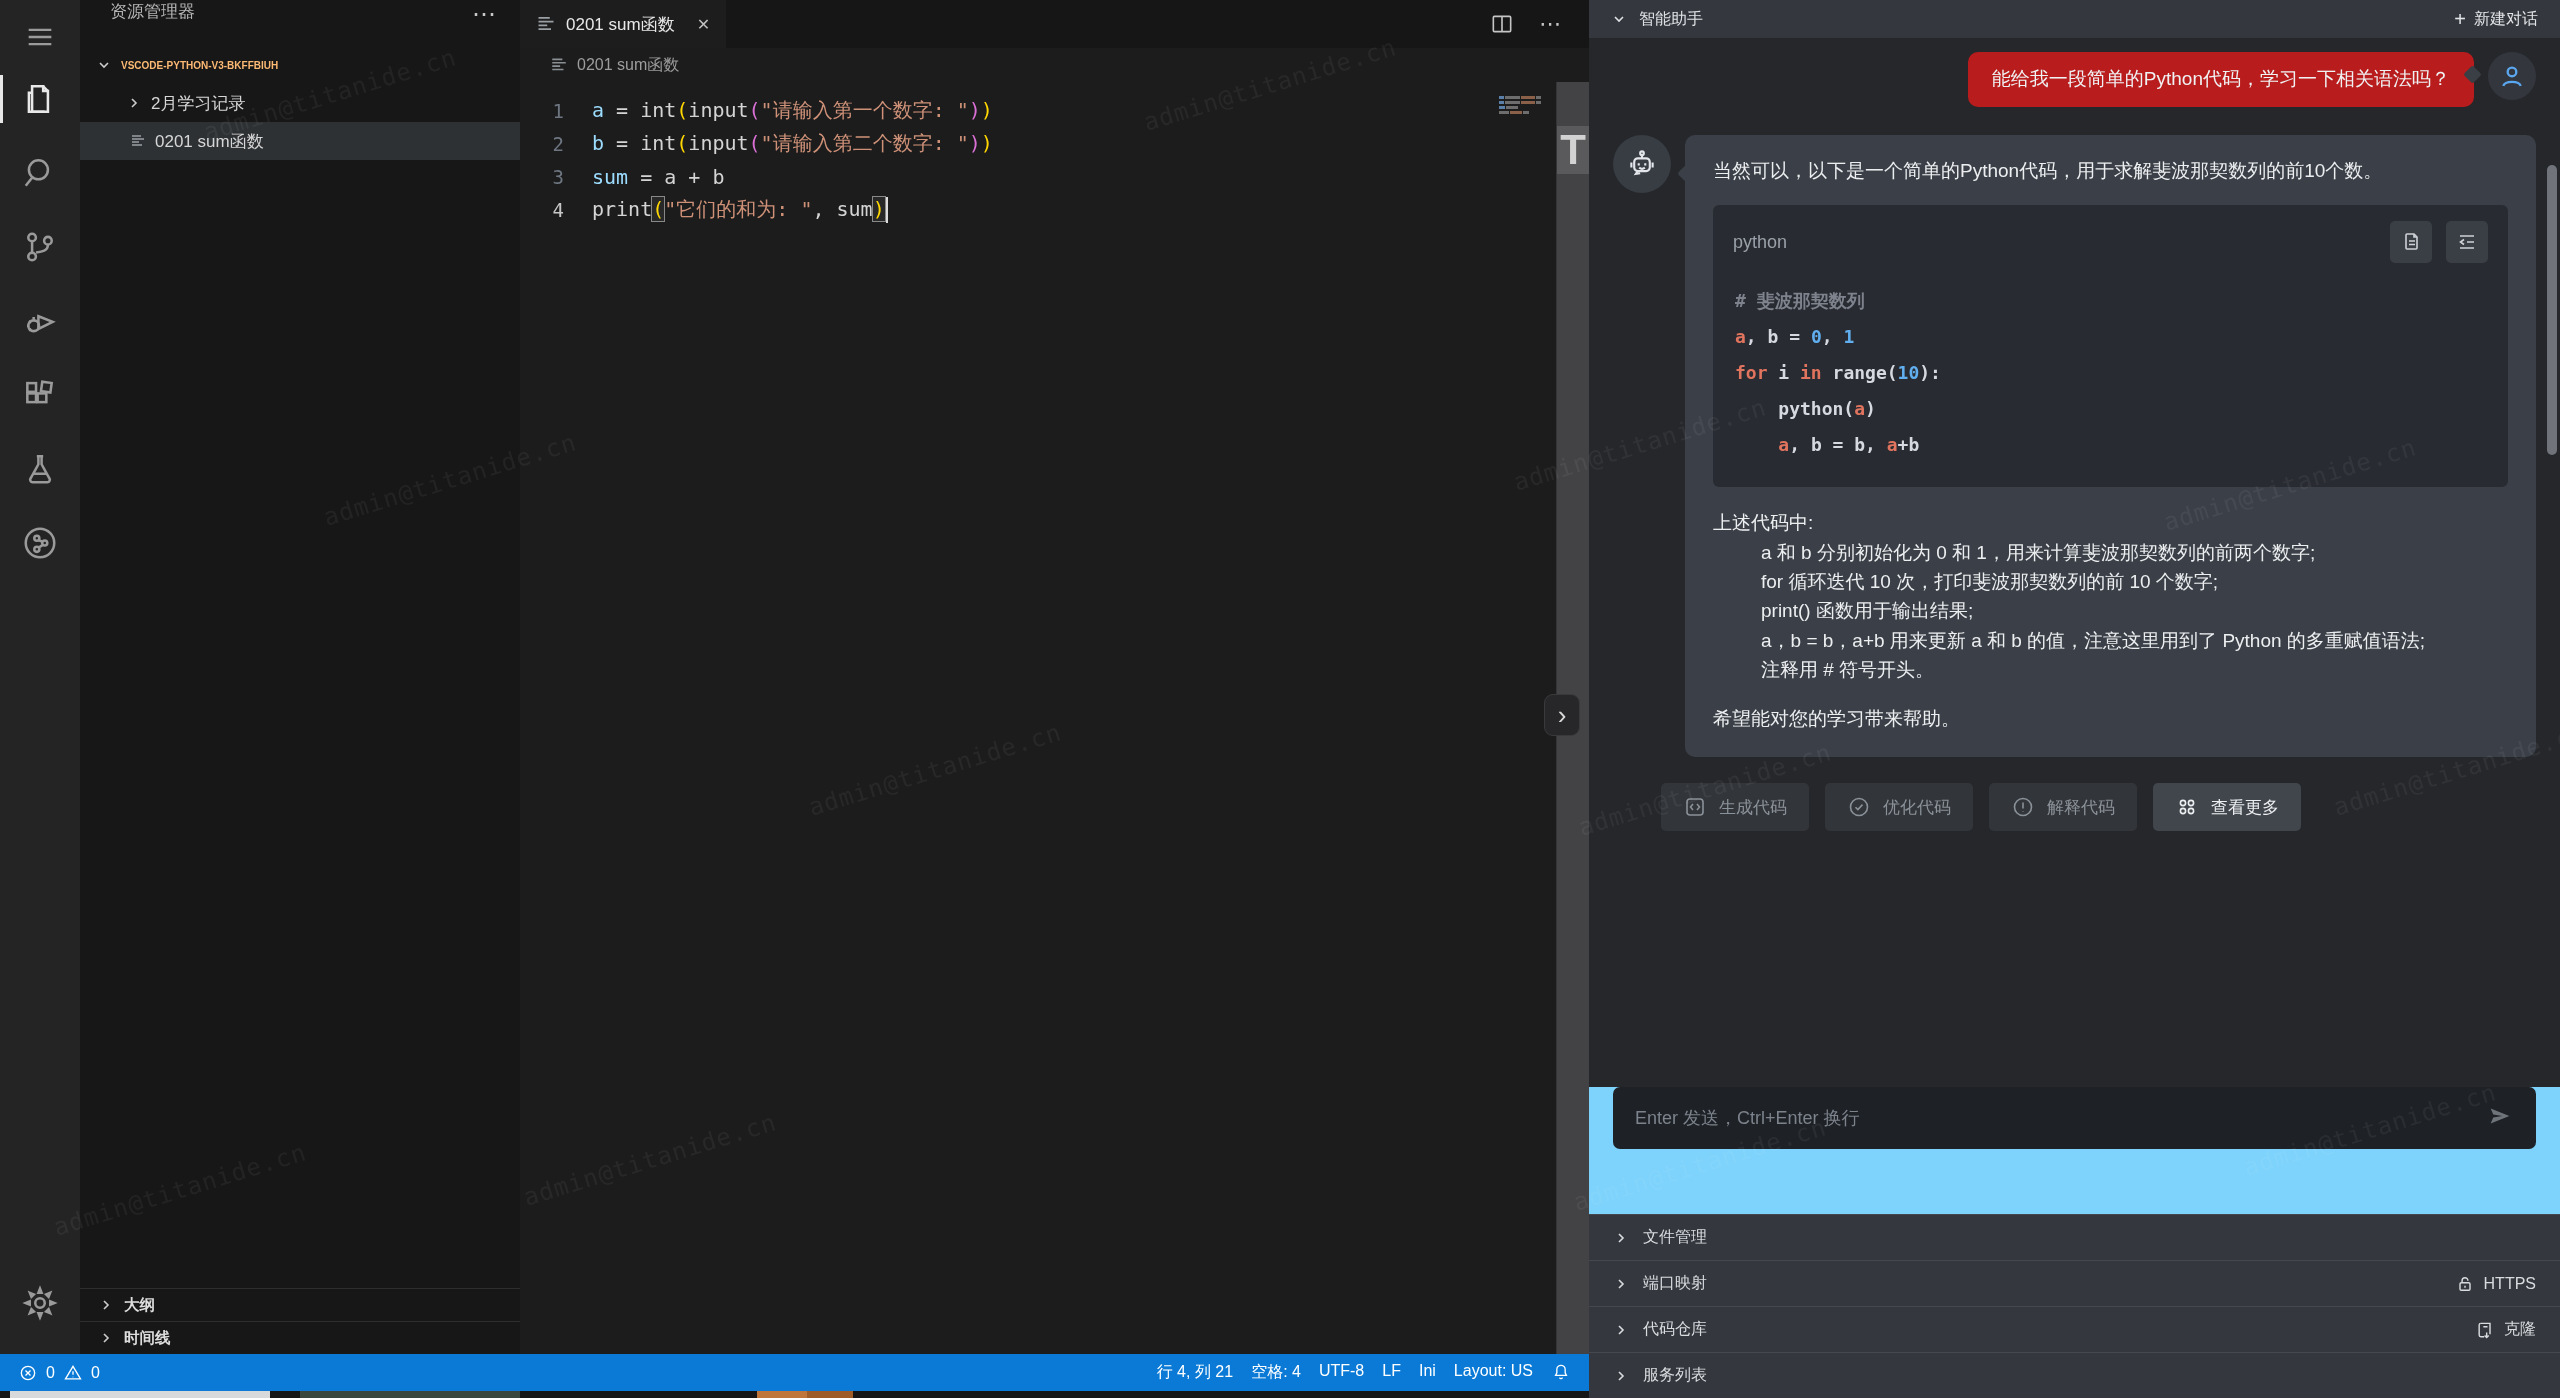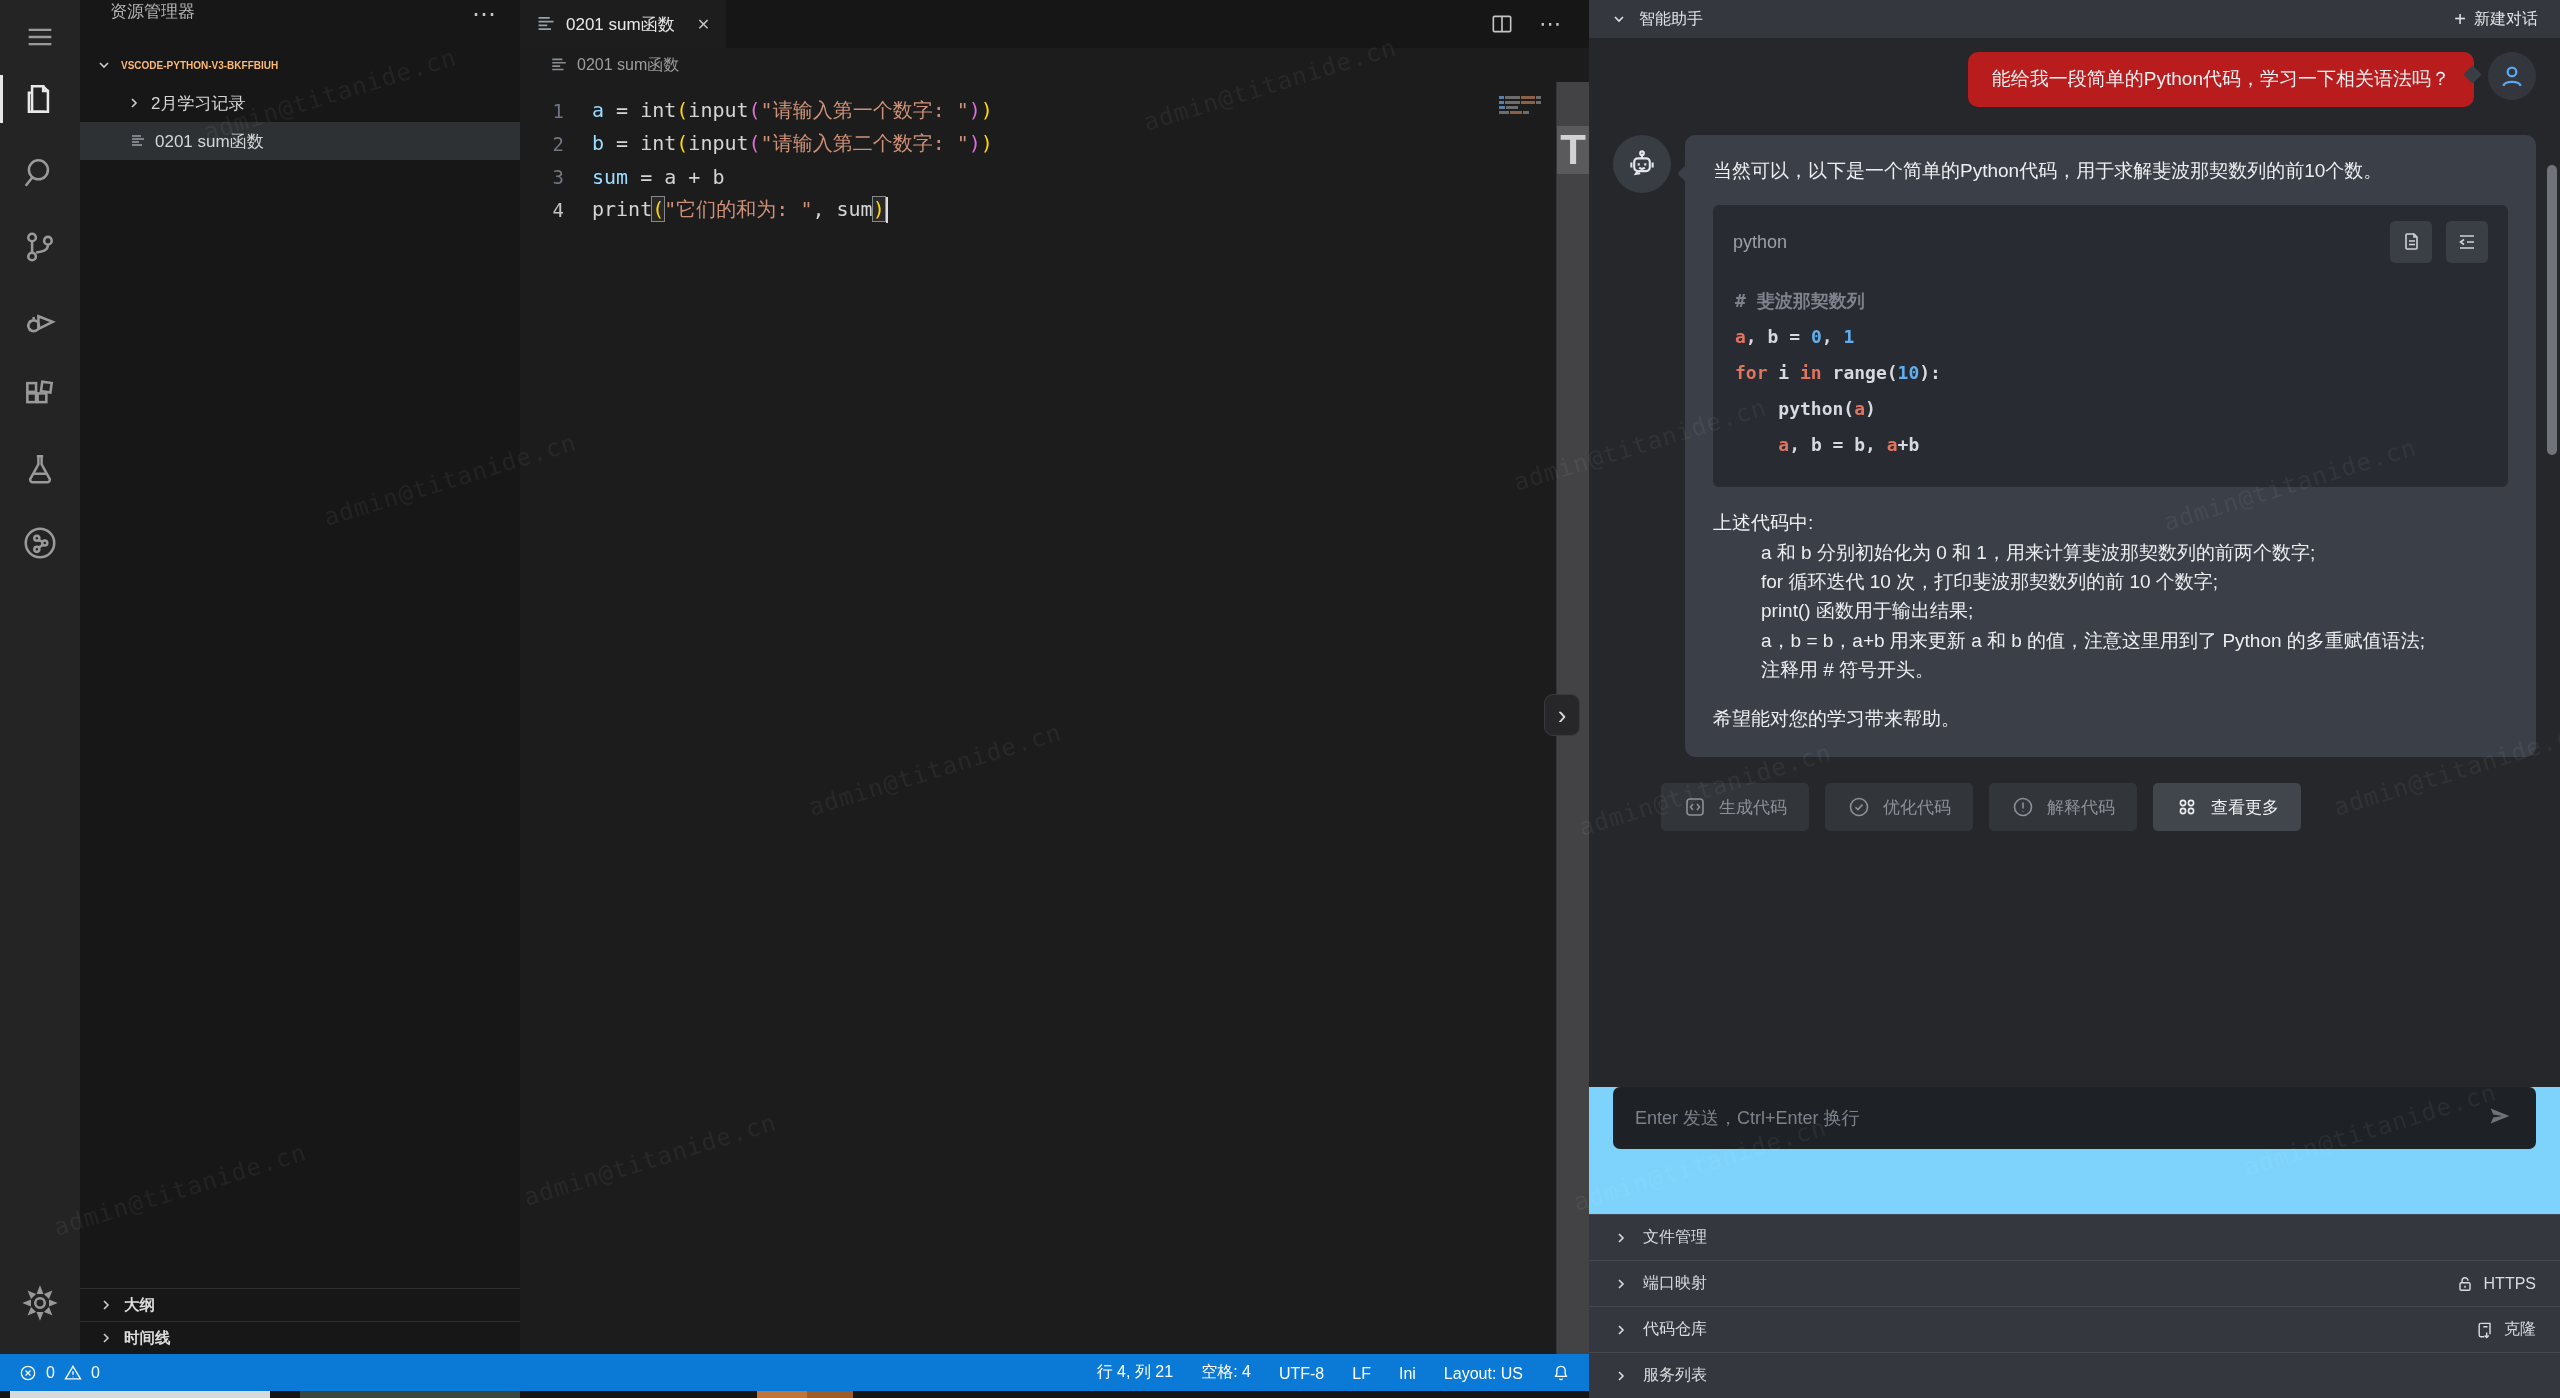--- a/index.html
+++ b/index.html
@@ -59,21 +59,21 @@
   .mm-b { background:#5a7fa8; } .mm-o { background:#8a6148; } .mm-w { background:#6d6d6d; }
   .editor-strip { position:absolute; top:0; right:0; bottom:0; width:33px; background:#434345; border-left:1px solid #353537; }
   .strip-t { margin-top:44px; text-align:center; font-size:42px; font-weight:bold; color:#d2d2d2; font-family:"Liberation Sans",sans-serif; background:#5a5a5c; }
   .expand-btn { position:absolute; right:9px; top:694px; width:36px; height:42px; background:#27272a; border:1px solid #3a3a3d; border-radius:9px; color:#d9d9d9; font-size:26px; display:flex; align-items:center; justify-content:center; cursor:pointer; }
 
   
   .statusbar { height:37px; background:#0a7ad6; color:#ffffff; display:flex; align-items:center; padding:0 18px; font-size:16px; flex:none; }
   .sb-left { display:flex; align-items:center; gap:8px; }
   .sb-left svg { width:20px; height:20px; }
   .statusbar .spacer { flex:1; }
-  .sb-right { display:flex; align-items:flex-end; gap:28px; }
+  .sb-right { display:flex; align-items:flex-start; gap:18px; }
   .sb-right span { cursor:pointer; }
   .sb-right svg { width:20px; height:20px; }
 
   
   .taskbar-strip { height:7px; background:#161616; position:relative; flex:none; }
   .ts-seg { position:absolute; top:0; bottom:0; }
 
   
   .right-panel { width:971px; display:flex; flex-direction:column; background:#25272b; position:relative; }
   .rp-topbar { height:50px; background:#34383e; display:flex; align-items:center; padding:0 20px; border-bottom:1px solid #222529; flex:none; }

